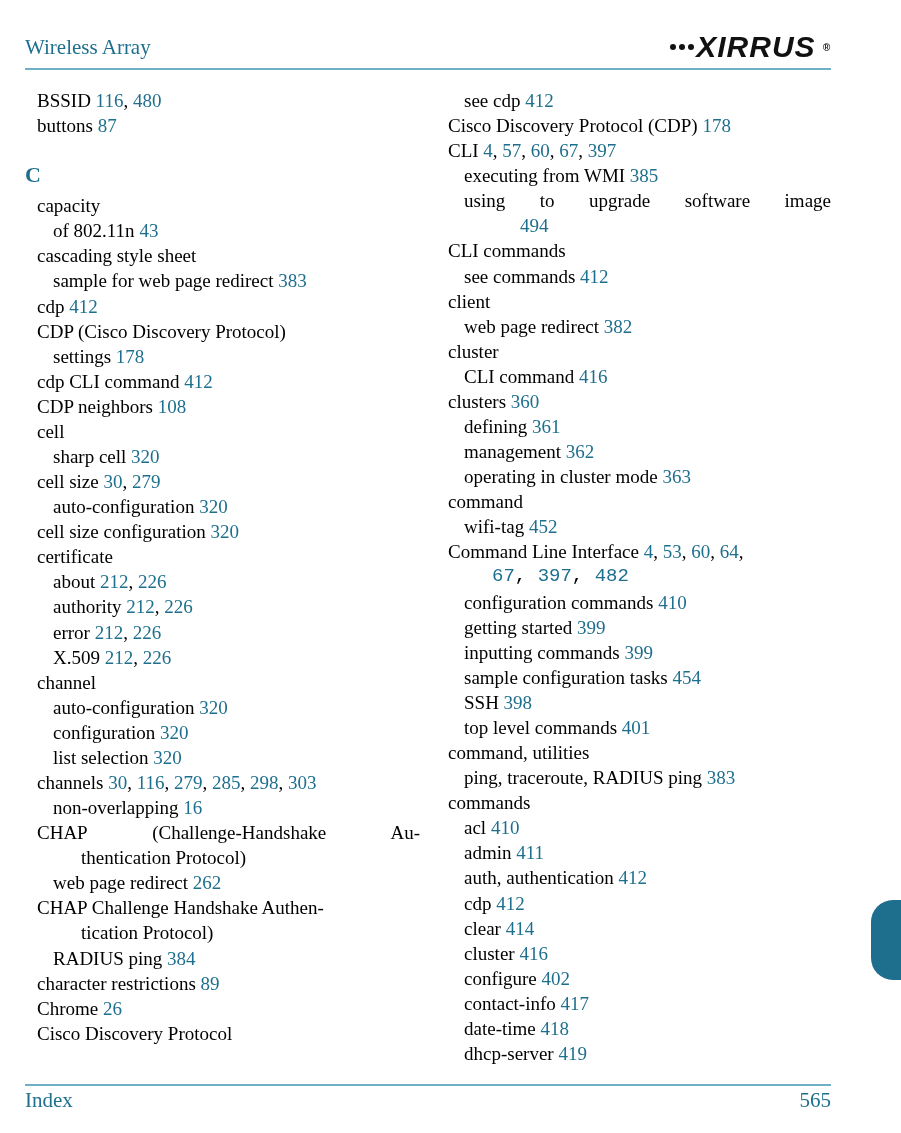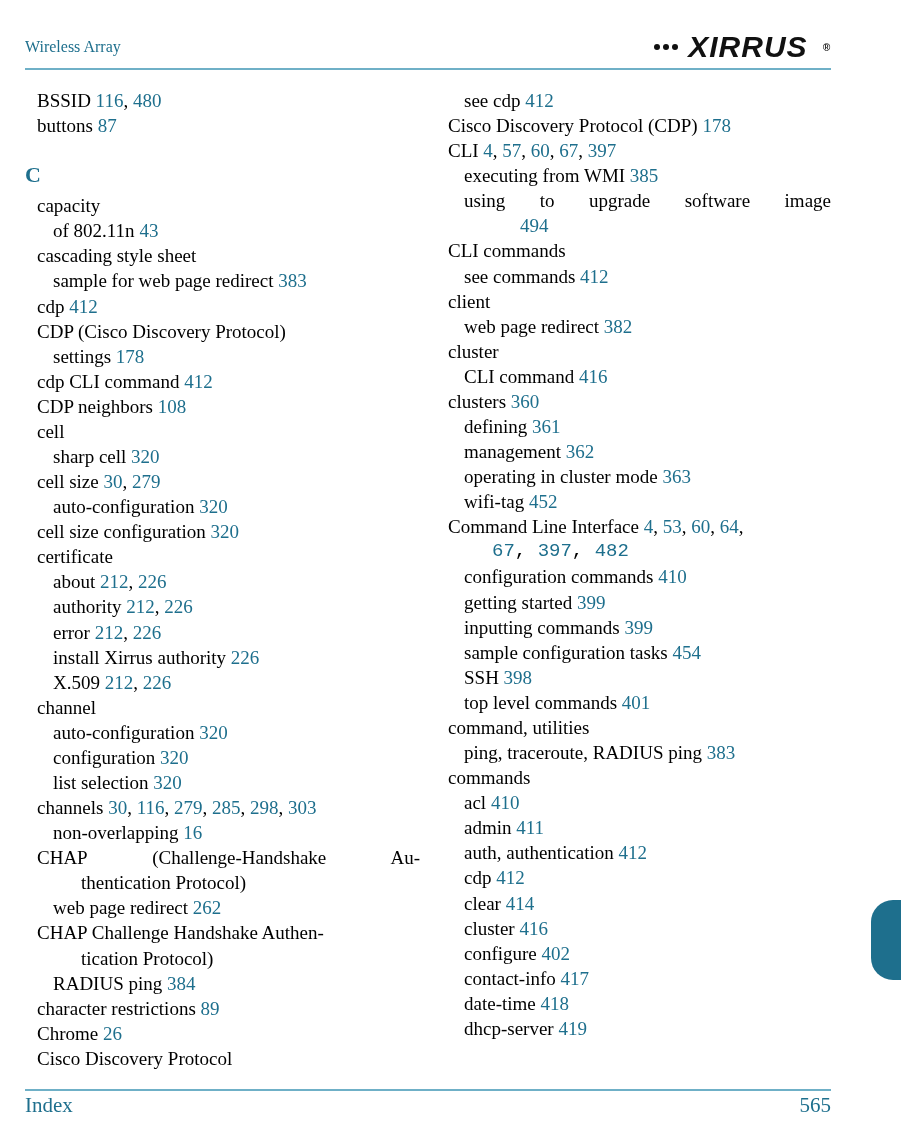--- a/index.html
+++ b/index.html
@@ -17,26 +17,26 @@
   }
   .header {
     display: flex;
     justify-content: space-between;
     align-items: center;
     border-bottom: 2px solid #6fb0c7;
     padding-bottom: 4px;
   }
   .header-title {
     color: #1e6f8d;
-    font-size: 16px;
+    font-size: 21px;
   }
   .logo {
     display: flex;
     align-items: center;
-    gap: 14px;
+    gap: 6px;
     font-weight: 900;
     font-style: italic;
     font-size: 30px;
     letter-spacing: 1px;
     font-family: Arial, sans-serif;
     color: #111;
   }
   .logo-dots {
     display: flex;
     align-items: center;
@@ -131,21 +131,20 @@
         <div class="entry-l0"><span>CDP neighbors </span><span class="pg">108</span></div>
         <div class="entry-l0"><span>cell</span></div>
         <div class="entry-l1"><span>sharp cell </span><span class="pg">320</span></div>
         <div class="entry-l0"><span>cell size </span><span class="pg">30</span><span>, </span><span class="pg">279</span></div>
         <div class="entry-l1"><span>auto-configuration </span><span class="pg">320</span></div>
         <div class="entry-l0"><span>cell size configuration </span><span class="pg">320</span></div>
         <div class="entry-l0"><span>certificate</span></div>
         <div class="entry-l1"><span>about </span><span class="pg">212</span><span>, </span><span class="pg">226</span></div>
         <div class="entry-l1"><span>authority </span><span class="pg">212</span><span>, </span><span class="pg">226</span></div>
         <div class="entry-l1"><span>error </span><span class="pg">212</span><span>, </span><span class="pg">226</span></div>
-        <div class="entry-l1"><span>install Xirrus authority </span><span class="pg">226</span></div>
         <div class="entry-l1"><span>X.509 </span><span class="pg">212</span><span>, </span><span class="pg">226</span></div>
         <div class="entry-l0"><span>channel</span></div>
         <div class="entry-l1"><span>auto-configuration </span><span class="pg">320</span></div>
         <div class="entry-l1"><span>configuration </span><span class="pg">320</span></div>
         <div class="entry-l1"><span>list selection </span><span class="pg">320</span></div>
         <div class="entry-l0"><span>channels </span><span class="pg">30</span><span>, </span><span class="pg">116</span><span>, </span><span class="pg">279</span><span>, </span><span class="pg">285</span><span>, </span><span class="pg">298</span><span>, </span><span class="pg">303</span></div>
         <div class="entry-l1"><span>non-overlapping </span><span class="pg">16</span></div>
         <div class="entry-l0 entry-ji"><span>CHAP (Challenge-Handshake Au-</span></div>
         <div class="entry-l1" style="text-indent: 0px;"><span>thentication Protocol)</span></div>
         <div class="entry-l1"><span>web page redirect </span><span class="pg">262</span></div>
@@ -166,20 +165,21 @@
         <div class="entry-l0"><span>CLI commands</span></div>
         <div class="entry-l1"><span>see commands </span><span class="pg">412</span></div>
         <div class="entry-l0"><span>client</span></div>
         <div class="entry-l1"><span>web page redirect </span><span class="pg">382</span></div>
         <div class="entry-l0"><span>cluster</span></div>
         <div class="entry-l1"><span>CLI command </span><span class="pg">416</span></div>
         <div class="entry-l0"><span>clusters </span><span class="pg">360</span></div>
         <div class="entry-l1"><span>defining </span><span class="pg">361</span></div>
         <div class="entry-l1"><span>management </span><span class="pg">362</span></div>
         <div class="entry-l1"><span>operating in cluster mode </span><span class="pg">363</span></div>
+        <div class="entry-l0"><span>command</span></div>
         <div class="entry-l1"><span>wifi-tag </span><span class="pg">452</span></div>
         <div class="entry-l0"><span>Command Line Interface </span><span class="pg">4</span><span>, </span><span class="pg">53</span><span>, </span><span class="pg">60</span><span>, </span><span class="pg">64</span><span>, </span></div>
         <div class="entry-l1" style="text-indent: 0px; font-family: Liberation Mono, monospace;"><span class="pg">67</span><span>, </span><span class="pg">397</span><span>, </span><span class="pg">482</span></div>
         <div class="entry-l1"><span>configuration commands </span><span class="pg">410</span></div>
         <div class="entry-l1"><span>getting started </span><span class="pg">399</span></div>
         <div class="entry-l1"><span>inputting commands </span><span class="pg">399</span></div>
         <div class="entry-l1"><span>sample configuration tasks </span><span class="pg">454</span></div>
         <div class="entry-l1"><span>SSH </span><span class="pg">398</span></div>
         <div class="entry-l1"><span>top level commands </span><span class="pg">401</span></div>
         <div class="entry-l0"><span>command, utilities</span></div>

